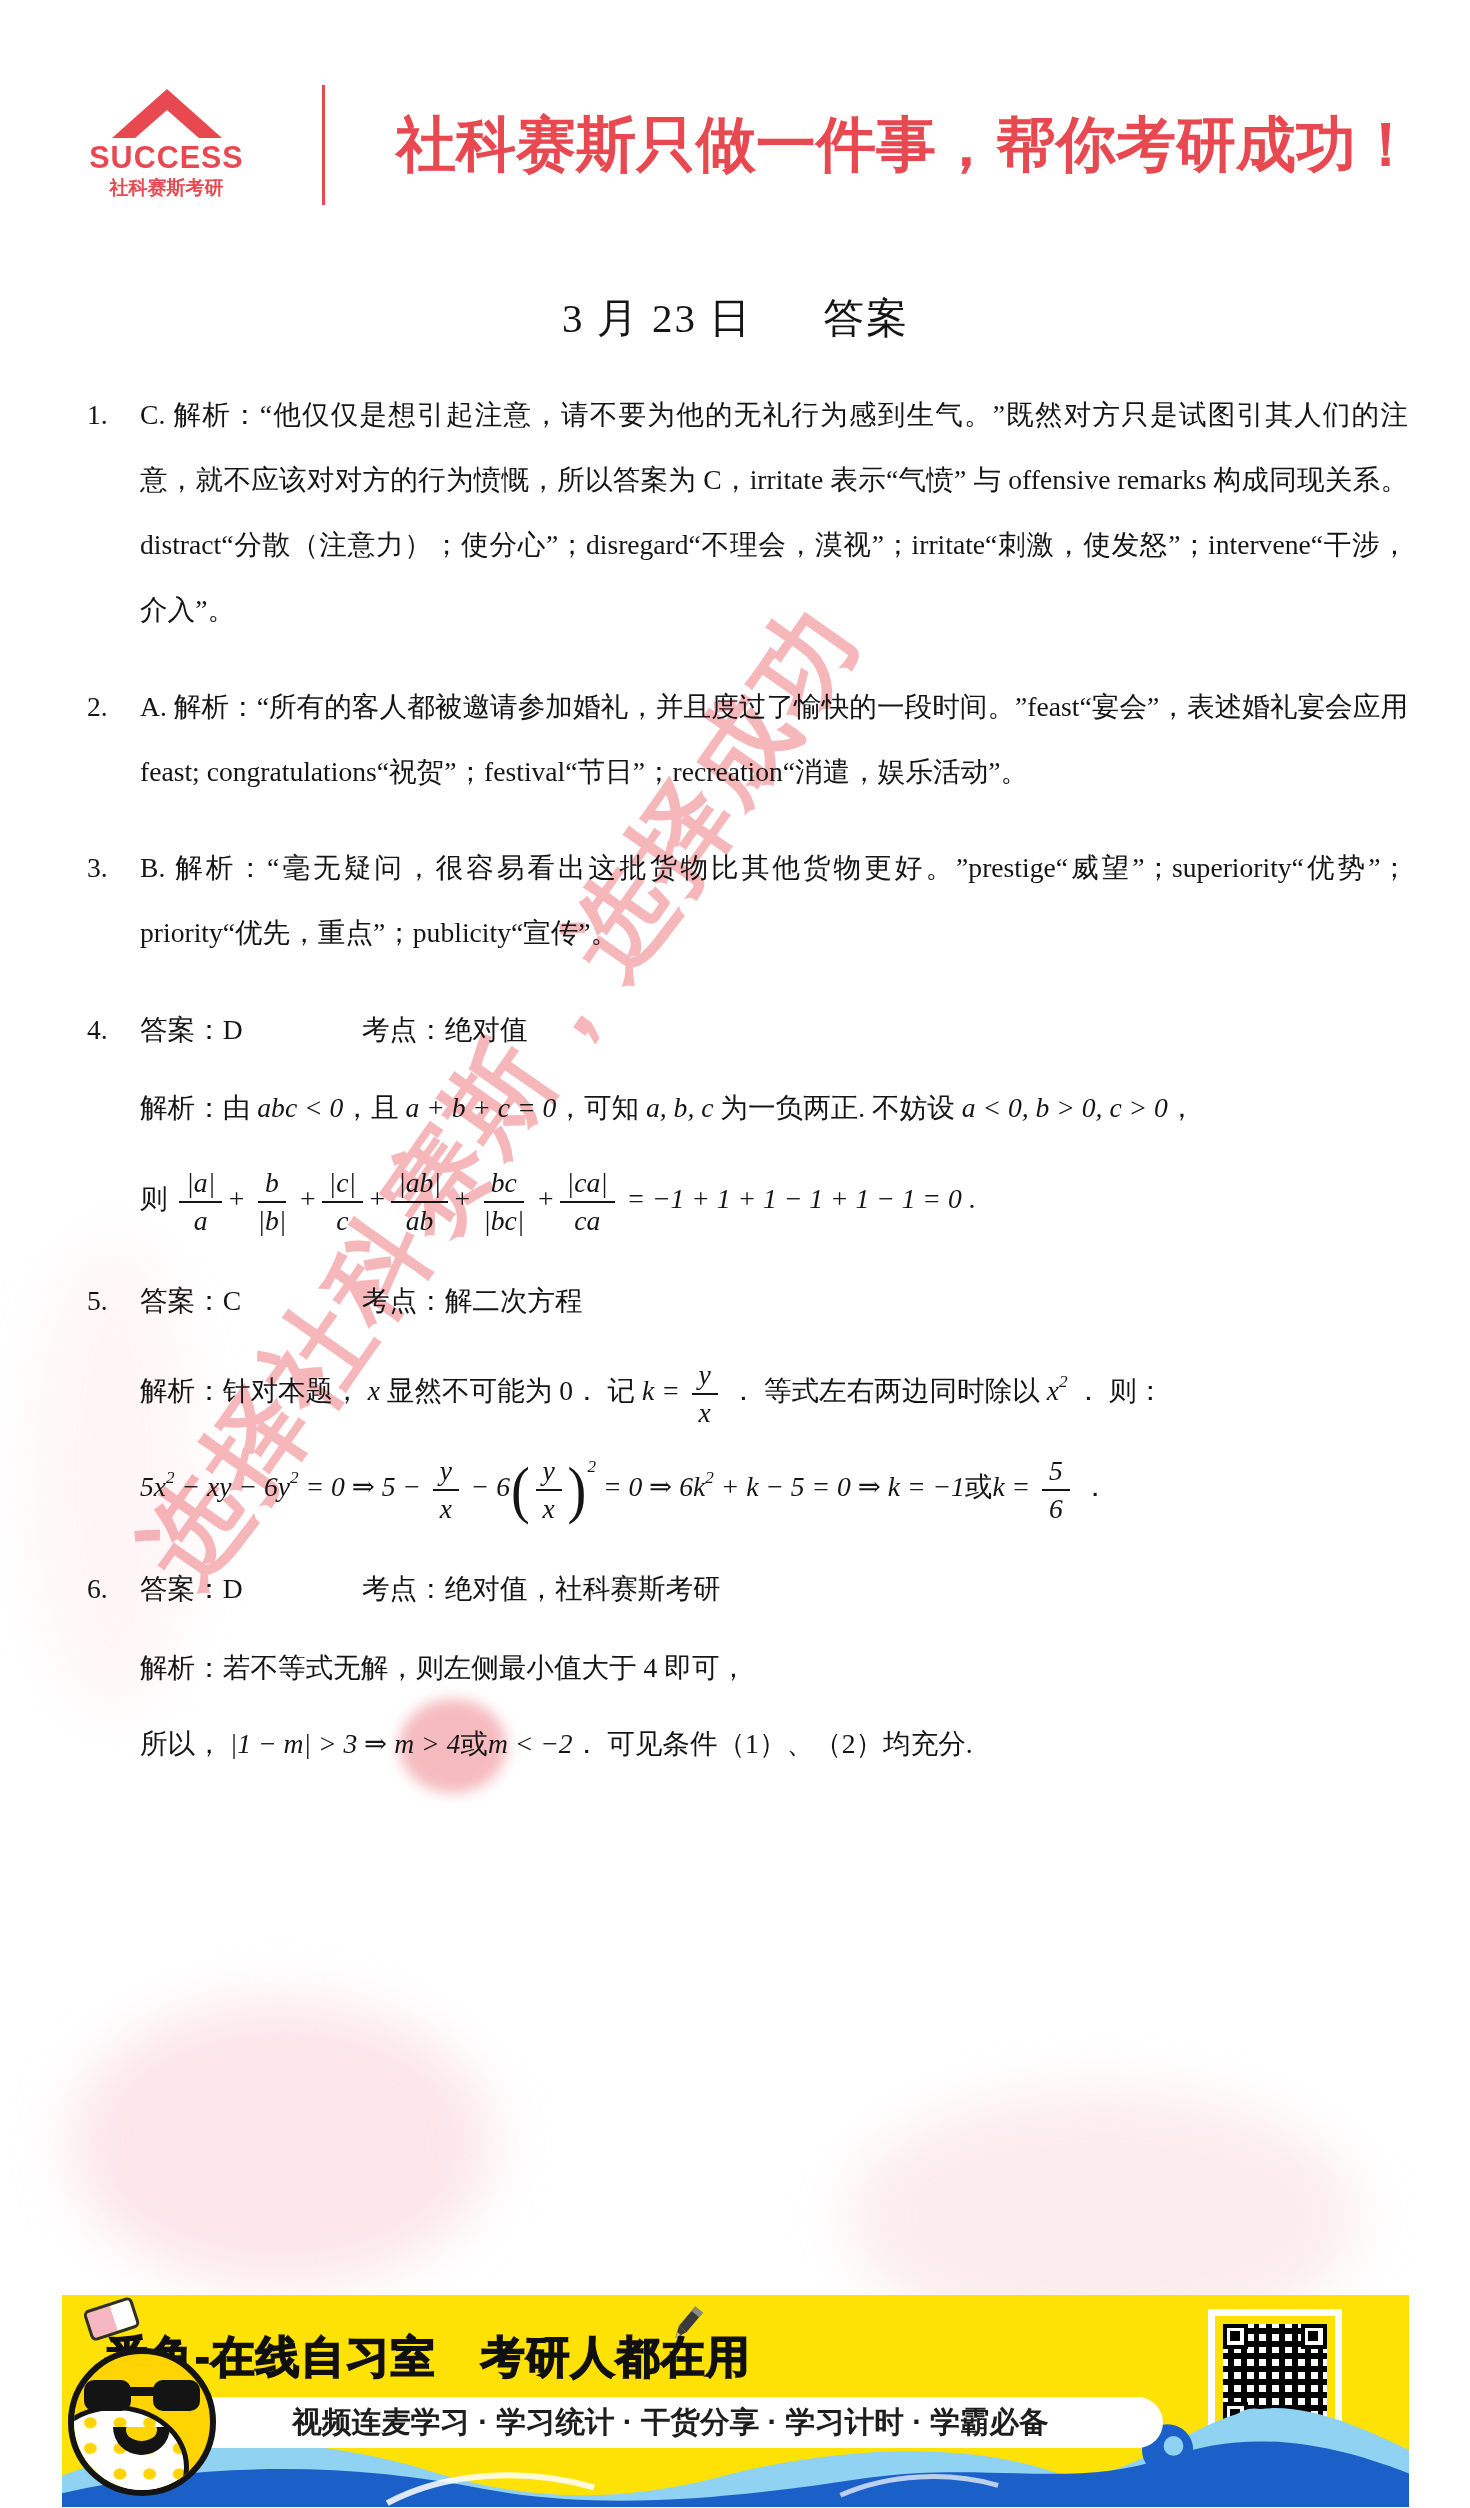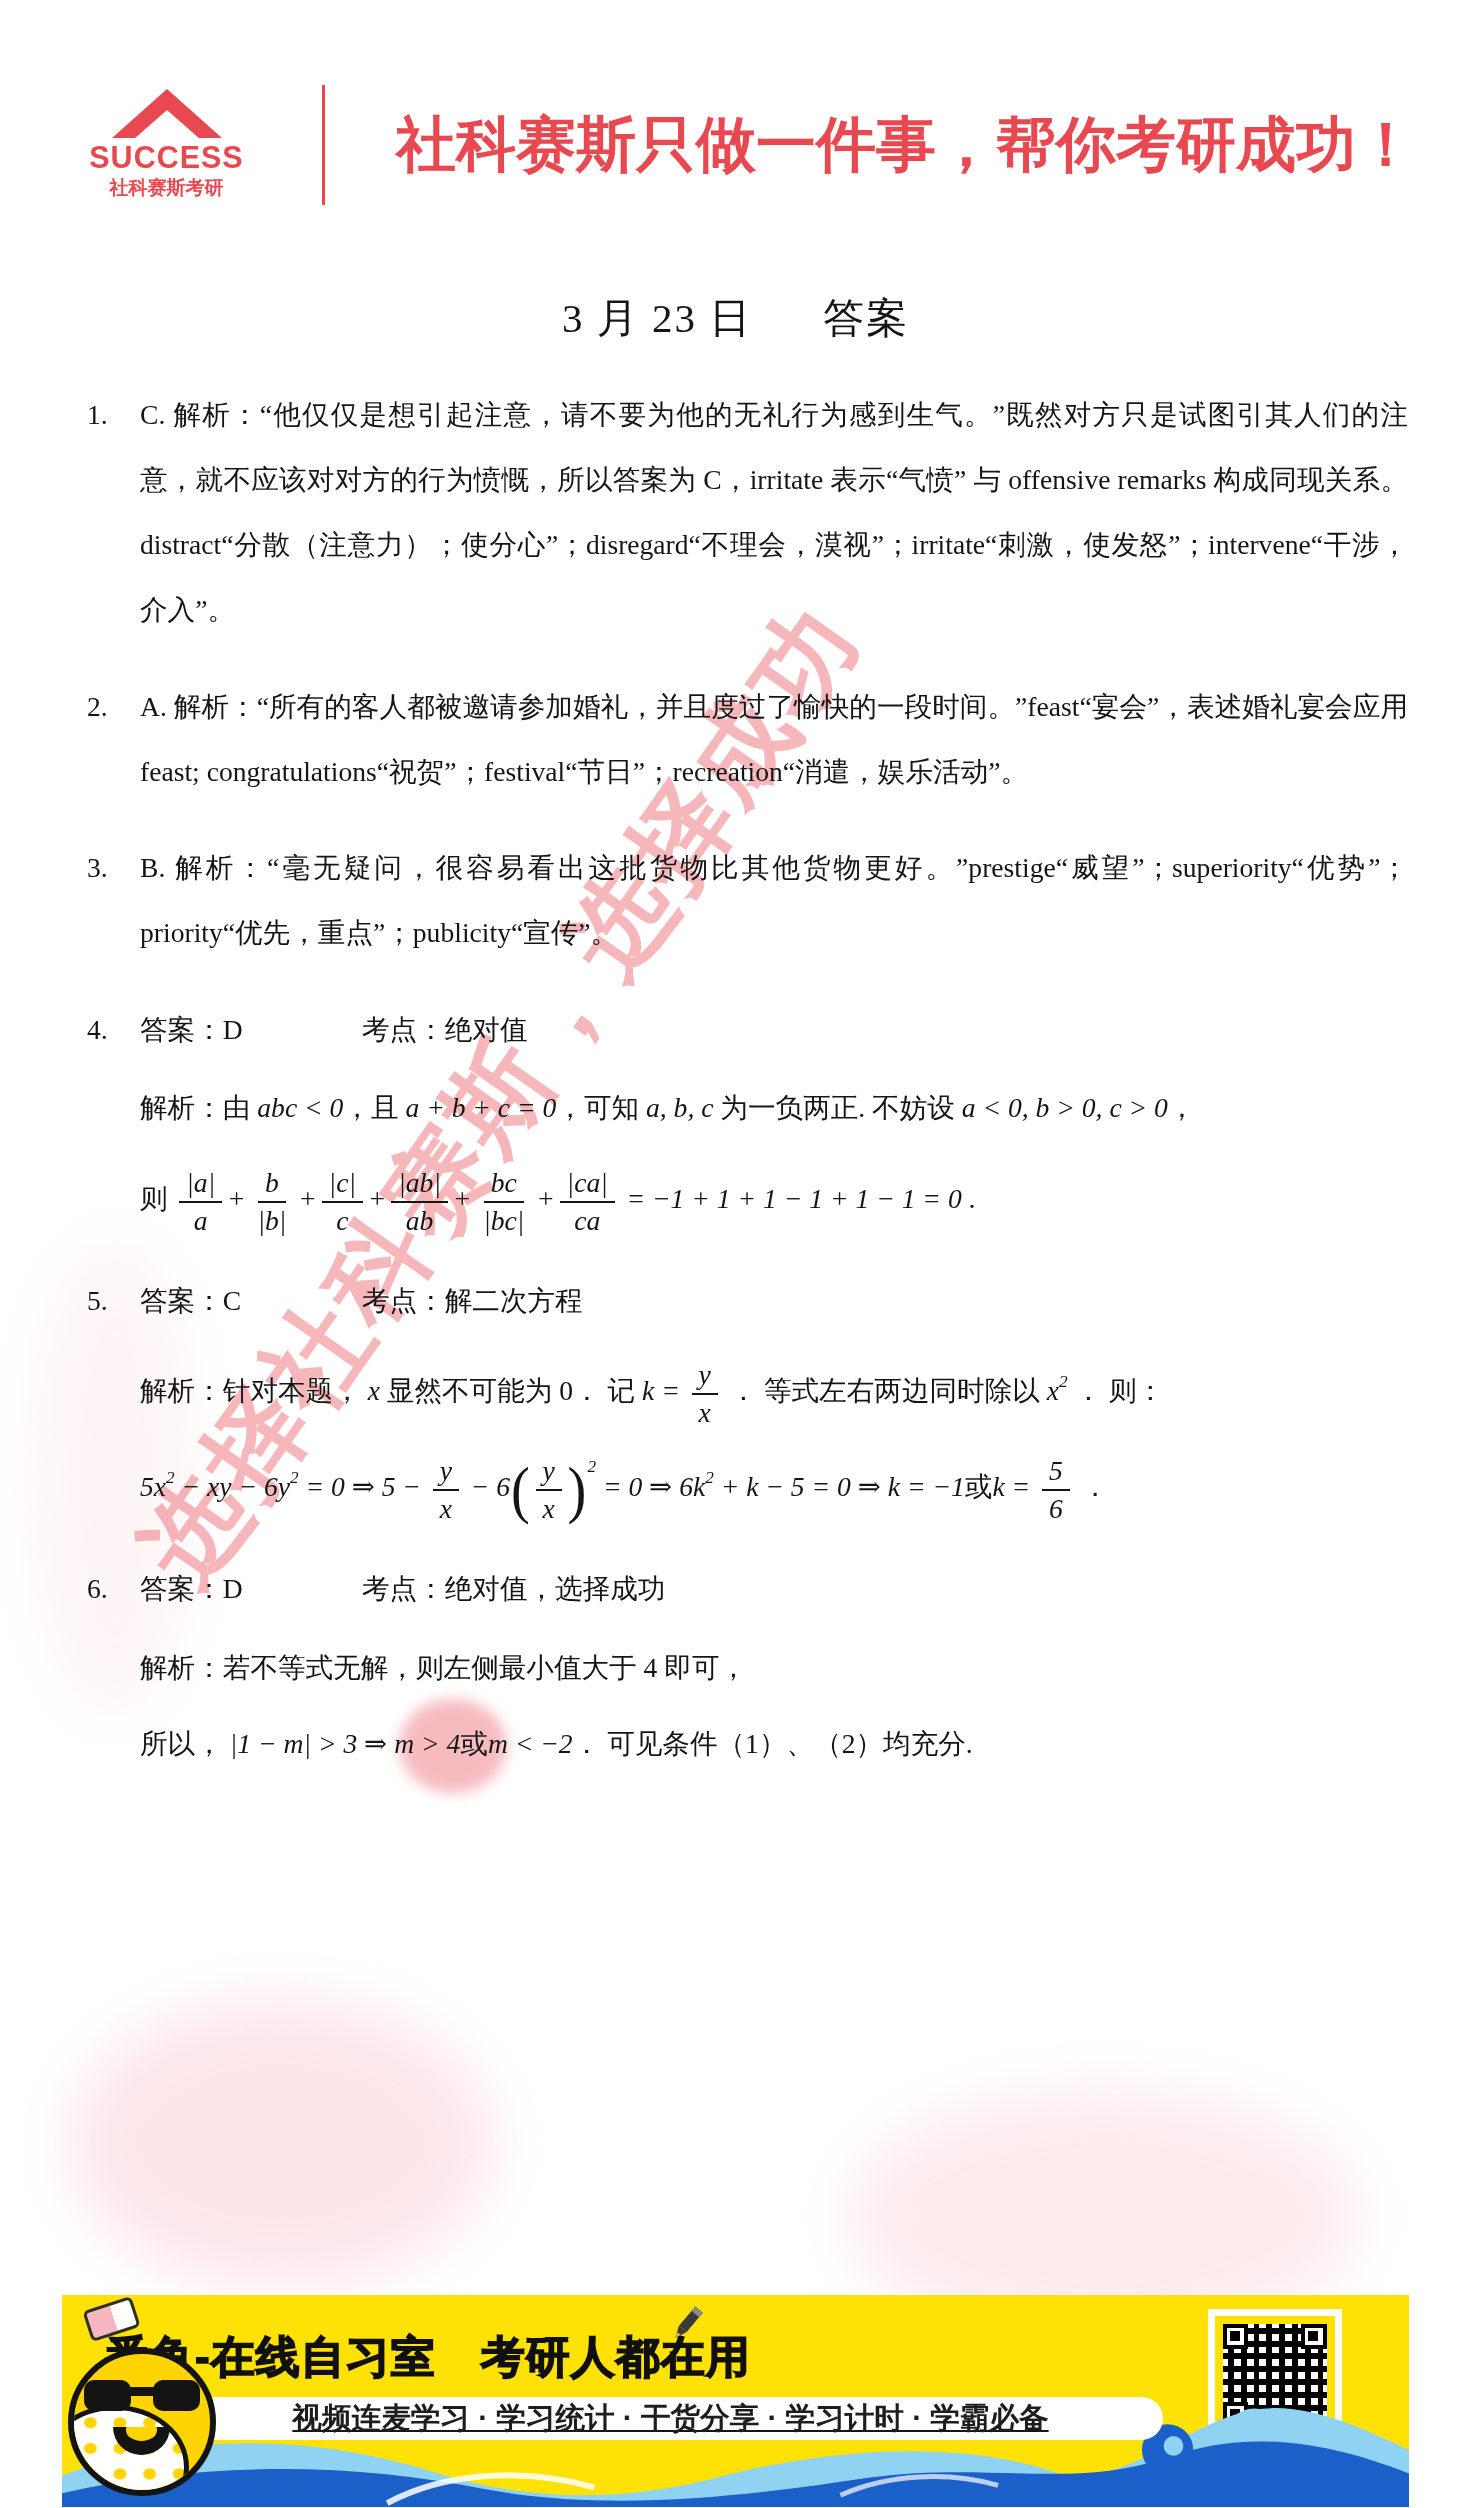--- a/index.html
+++ b/index.html
@@ -63,22 +63,22 @@
   .pencil{position:absolute;left:603px;top:5.9px;width:43px;height:47px;}
   .qr-wrap{position:absolute;right:81px;top:13.8px;width:120px;text-align:center;}
   .qr{width:104px;height:104px;margin:0 auto;background:#fff;padding:7.9px;position:relative;
       background-clip:content-box;border:7.9px solid #fff;
       background-image:repeating-linear-gradient(0deg,#000 0 5.9px,transparent 5.9px 12.8px),
                        repeating-linear-gradient(90deg,#000 0 5.9px,#fff 5.9px 12.8px);}
   .fp{position:absolute;width:25.6px;height:25.6px;background:#fff;border:4.9px solid #000;box-sizing:border-box;}
   .fp::after{content:"";position:absolute;left:3px;top:3px;width:9.9px;height:9.9px;background:#000;}
   .fp1{left:7.9px;top:7.9px;} .fp2{right:7.9px;top:7.9px;} .fp3{left:7.9px;bottom:7.9px;}
   .qr-label{margin-top:7.9px;font-family:"Liberation Sans","DejaVu Sans",sans-serif;font-weight:700;font-size:26.6px;color:#101010;}
-  .pill{position:absolute;left:116px;top:102px;width:985px;height:43px;background:#ffffff;border-radius:27.6px;
-        display:flex;align-items:center;justify-content:center;z-index:2;text-decoration:underline;}
+  .pill{position:absolute;left:116px;top:102px;width:985px;height:51px;background:#ffffff;border-radius:27.6px;
+        display:flex;align-items:center;justify-content:center;z-index:2;}
   .pill-text{font-family:"Liberation Sans","DejaVu Sans",sans-serif;font-weight:700;font-size:29.6px;color:#1d1d1d;white-space:nowrap;}
   .fish{position:absolute;left:5.9px;top:53px;width:154px;height:154px;z-index:5;}
   .fish-body{width:136px;height:136px;border-radius:50%;background:#ffd400;border:6.9px solid #141414;position:relative;overflow:hidden;}
   .belly{position:absolute;left:-33px;bottom:-39px;width:138px;height:114px;background:#ffffff;border-radius:50%;
          border:5.9px solid #141414;background-image:radial-gradient(#ffd400 5.9px,transparent 6.9px);background-size:29.6px 25.6px;}
   .shades{position:absolute;top:25.6px;left:7.9px;width:120px;height:35px;}
   .lens{position:absolute;top:0;width:47px;height:31.5px;background:#141414;border-radius:9.9px;}
   .lens.l{left:2px;} .lens.r{right:2px;}
   .bridge{position:absolute;top:7.9px;left:43px;width:33px;height:8.9px;background:#141414;}
   .mouth{position:absolute;top:73px;left:39px;width:57px;height:27.6px;background:#141414;border-radius:0 0 57px 57px;overflow:hidden;}
@@ -175,21 +175,21 @@
           </span><span class="m-par">)</span><span class="m-sup">2</span><span class="m-i"> = 0 ⇒ 6k</span><span class="m-sup">2</span><span class="m-i"> + k − 5 = 0 ⇒ k = −1</span><span class="m-c">或</span><span class="m-i">k = </span><span class="frac">
             <span class="fn">5</span>
             <span class="fd">6</span>
           </span><span class="m-c"> ．</span></div>
     </div>
 
     <div class="item">
       <div class="qhead">
         <span class="num">6.</span>
         <span class="ans">答案：D</span>
-        <span class="pt">考点：绝对值，选择成功</span>
+        <span class="pt">考点：绝对值，社科赛斯考研</span>
       </div>
       <div class="qrow"><span class="m-c">解析：若不等式无解，则左侧最小值大于 4 即可，</span></div>
       <div class="qrow mrow"><span class="m-c">所以， </span><span class="m-i">|1 − m| &gt; 3 ⇒ m &gt; 4</span><span class="m-c">或</span><span class="m-i">m &lt; −2</span><span class="m-c">． 可见条件（1）、（2）均充分.</span></div>
     </div>
 
   </main>
 
   <section class="banner">
     <div class="eraser"></div>
     <div class="b-title">番鱼-在线自习室　考研人都在用</div>

